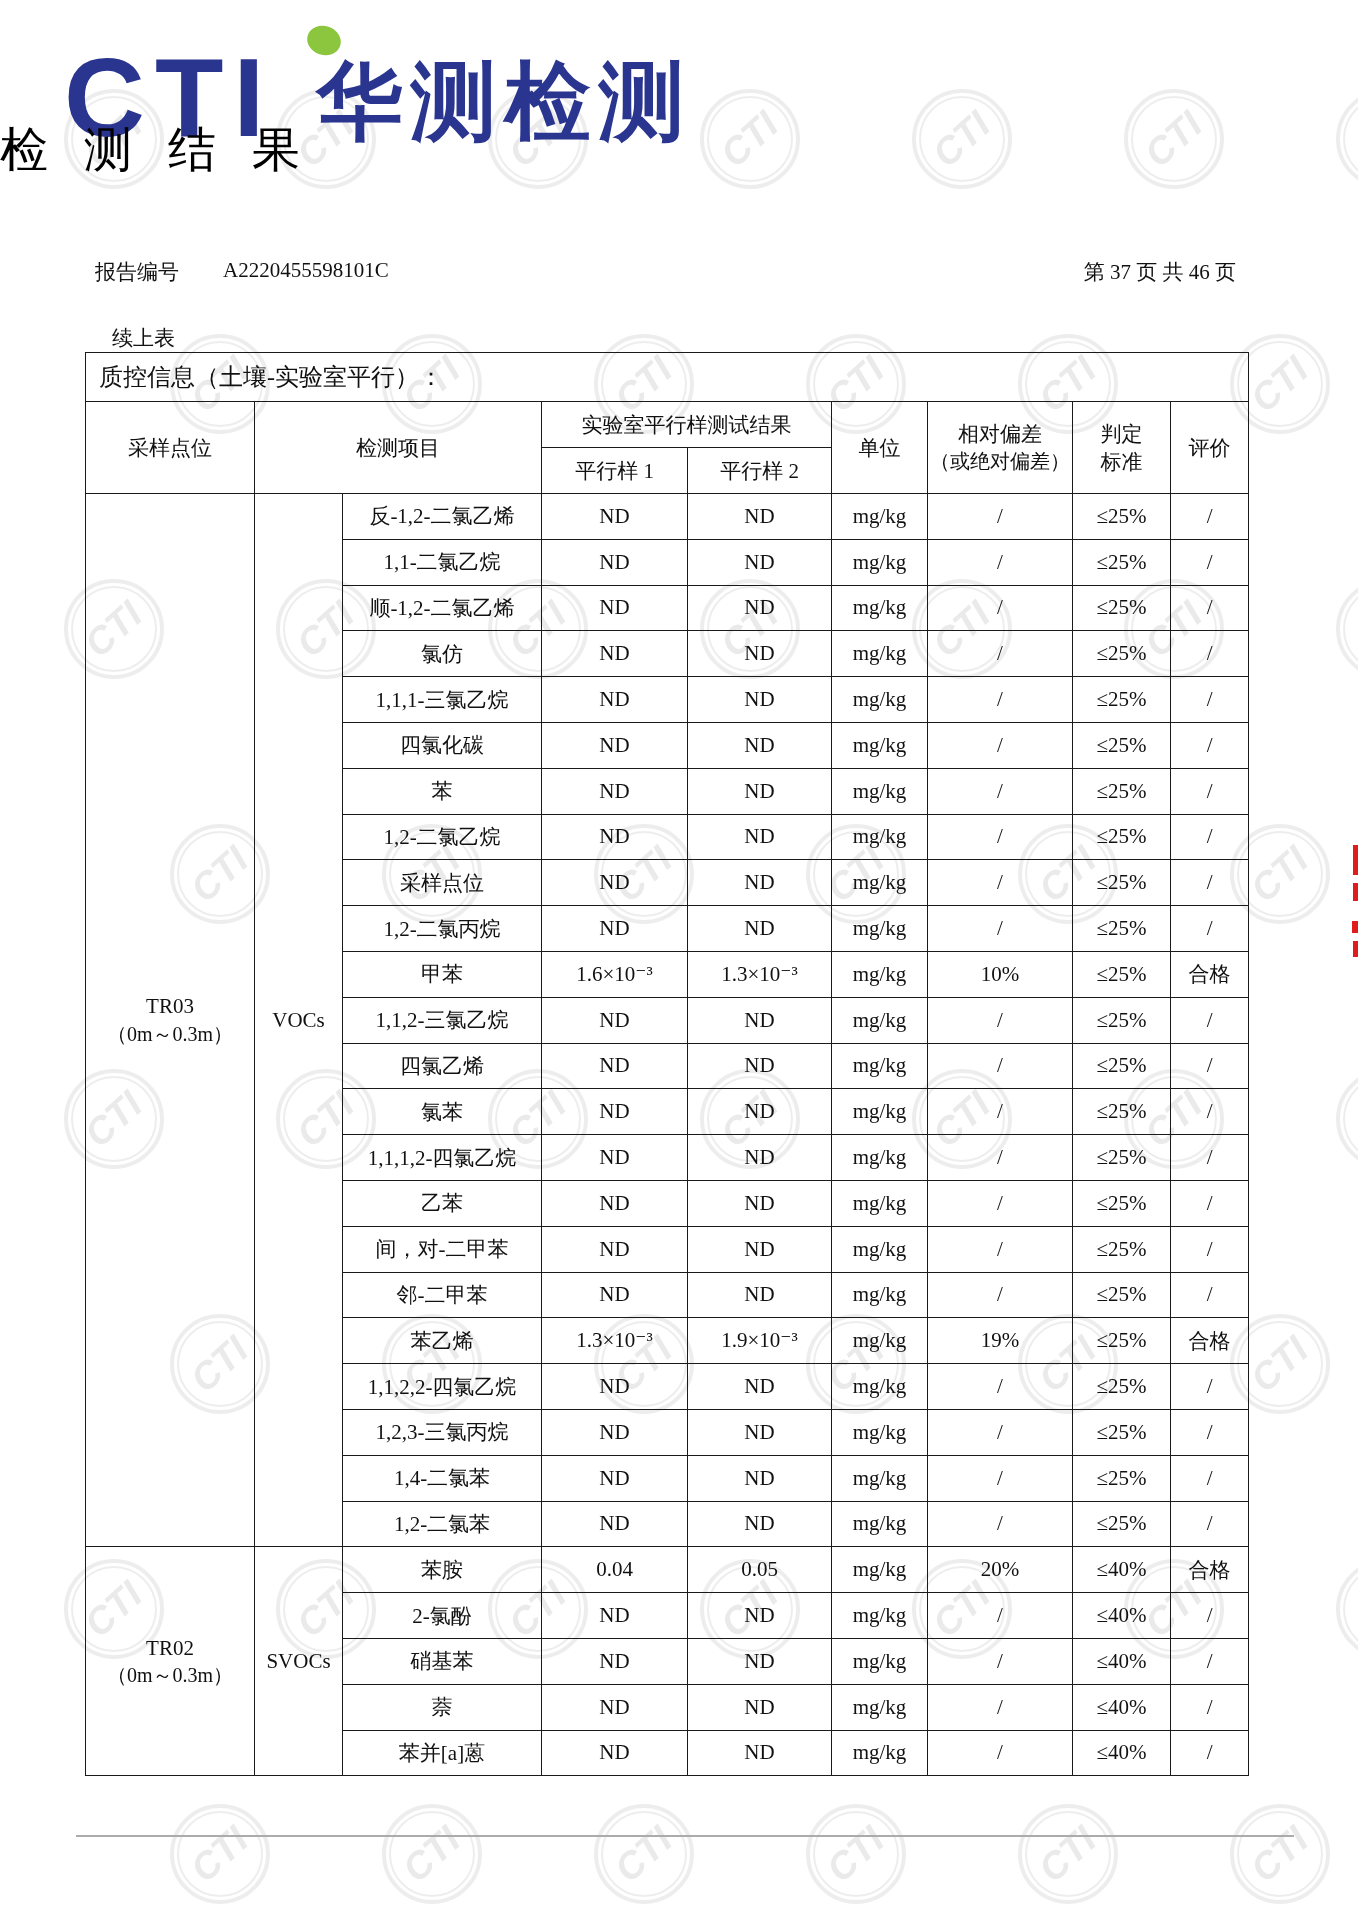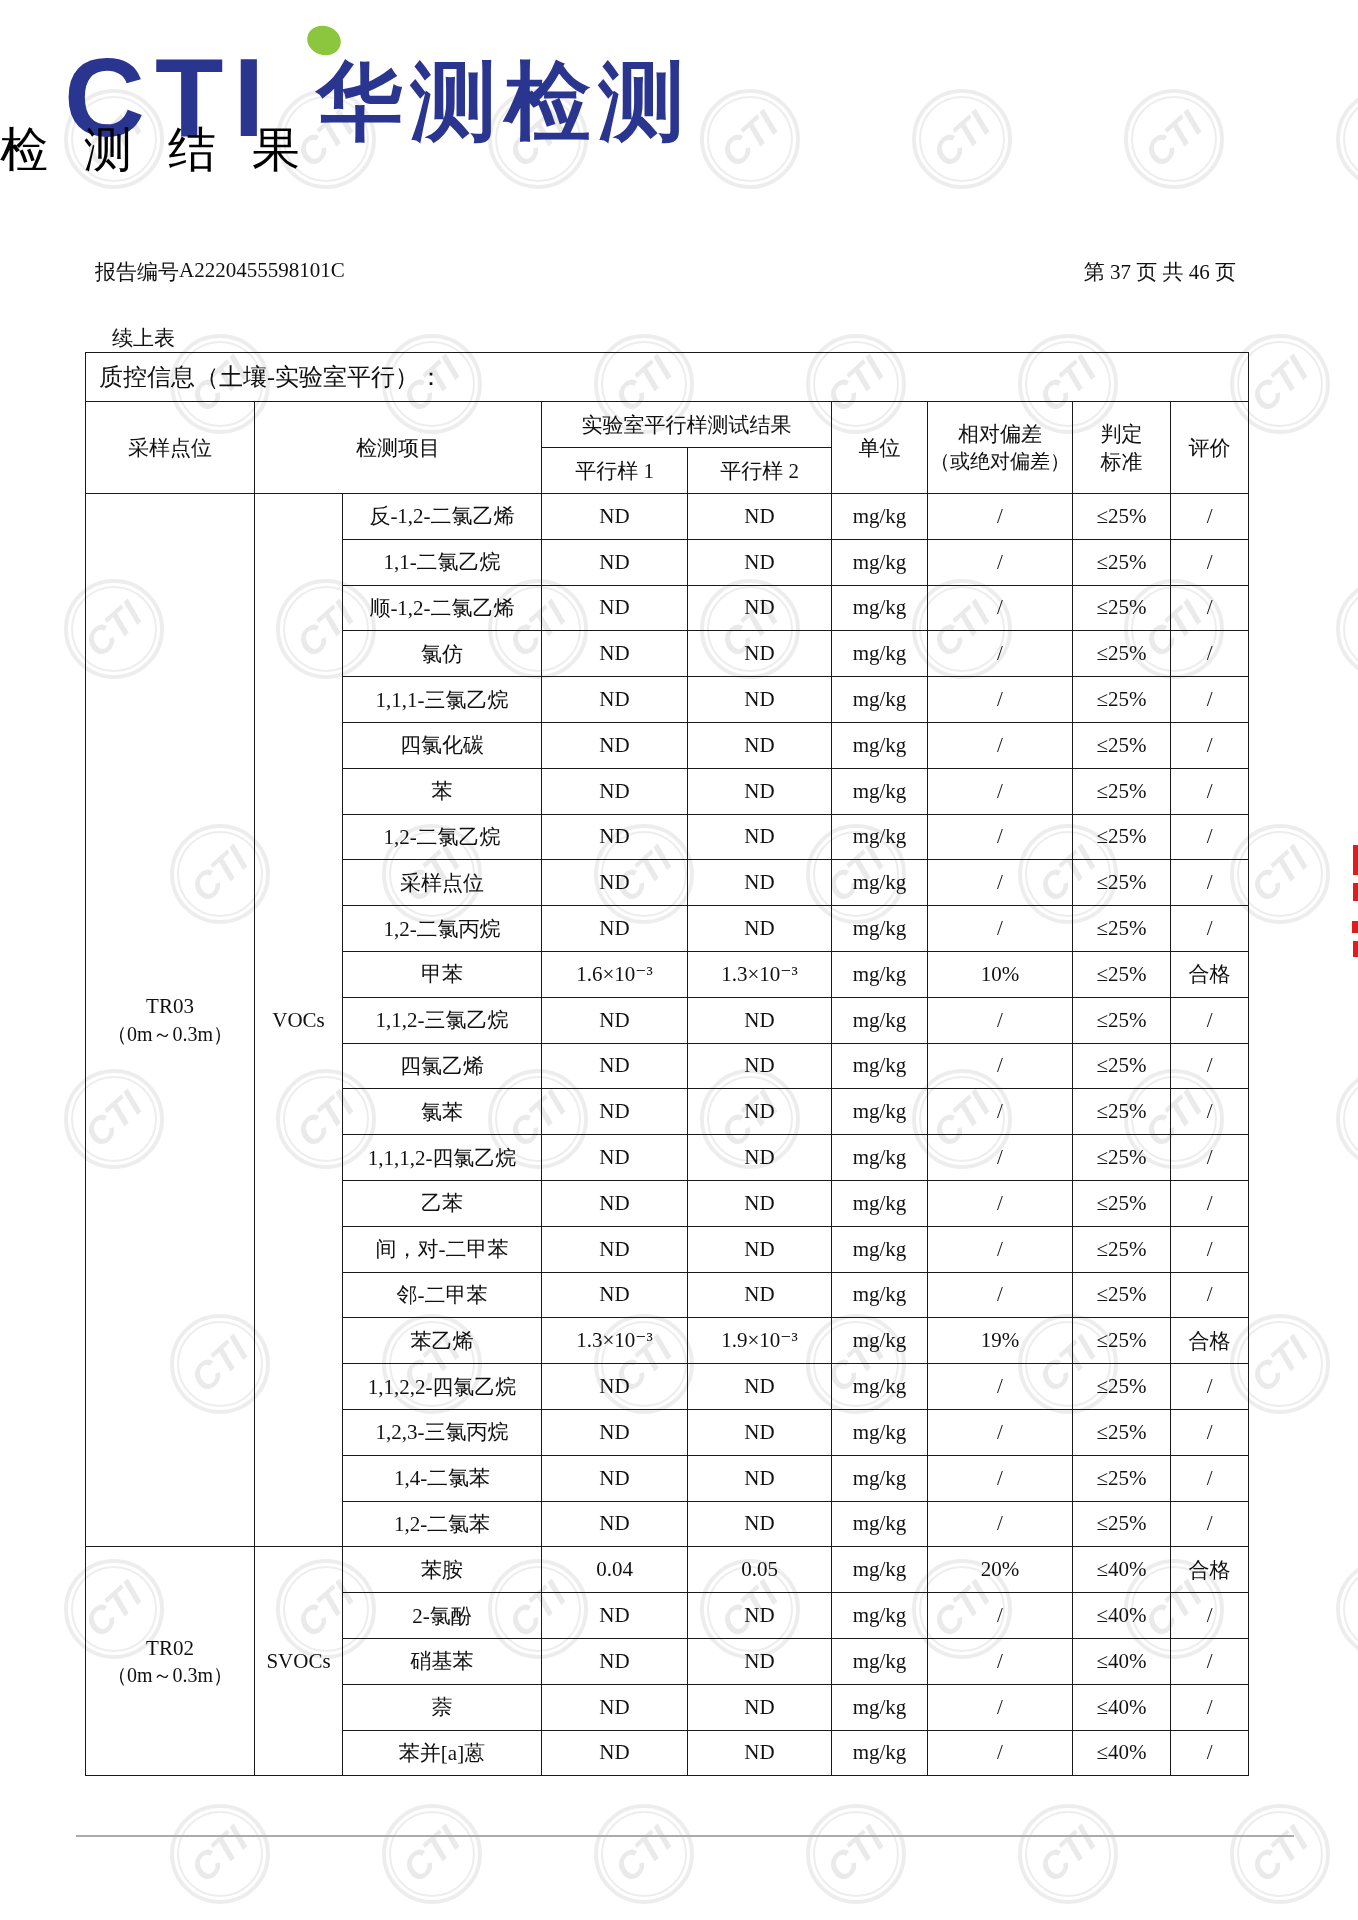--- a/index.html
+++ b/index.html
@@ -22,21 +22,21 @@
   .logo-dot{position:absolute;left:243px;top:-16px;width:34px;height:29px;background:#8cc63f;
       border-radius:50%;transform:rotate(18deg);}
   .logo-cn{font-family:"Liberation Sans","DejaVu Sans",sans-serif;font-weight:bold;
       font-size:86px;line-height:1;letter-spacing:8px;color:#2a3590;margin-left:42px;margin-top:6px;}
   
   .doc-title{position:absolute;left:0;right:0;top:118px;
       font-size:48px;letter-spacing:12px;color:#000;}
   .report-line{position:absolute;left:95px;right:122px;top:258px;display:flex;
       justify-content:space-between;font-size:21px;}
   .report-left{display:flex;text-align:right;}
-  .report-number{font-family:"Liberation Serif","DejaVu Serif",serif;}
+  .report-number{margin-left:44px;font-family:"Liberation Serif","DejaVu Serif",serif;}
   .cont-note{position:absolute;left:112px;top:324px;font-size:21px;}
   
   .tbl-wrap{position:absolute;left:85px;top:352px;}
   table{border-collapse:collapse;table-layout:fixed;width:1163px;}
   td,th{border:1.5px solid #1a1a1a;text-align:center;vertical-align:middle;
       font-size:21px;font-weight:normal;padding:0;overflow:hidden;}
   .section-row th{height:48px;text-align:left;font-weight:normal;font-size:24px;padding-left:13px;}
   .hdr td{height:45px;}
   tbody tr{height:45.8px;}
   .c-point div{line-height:1.35;}

